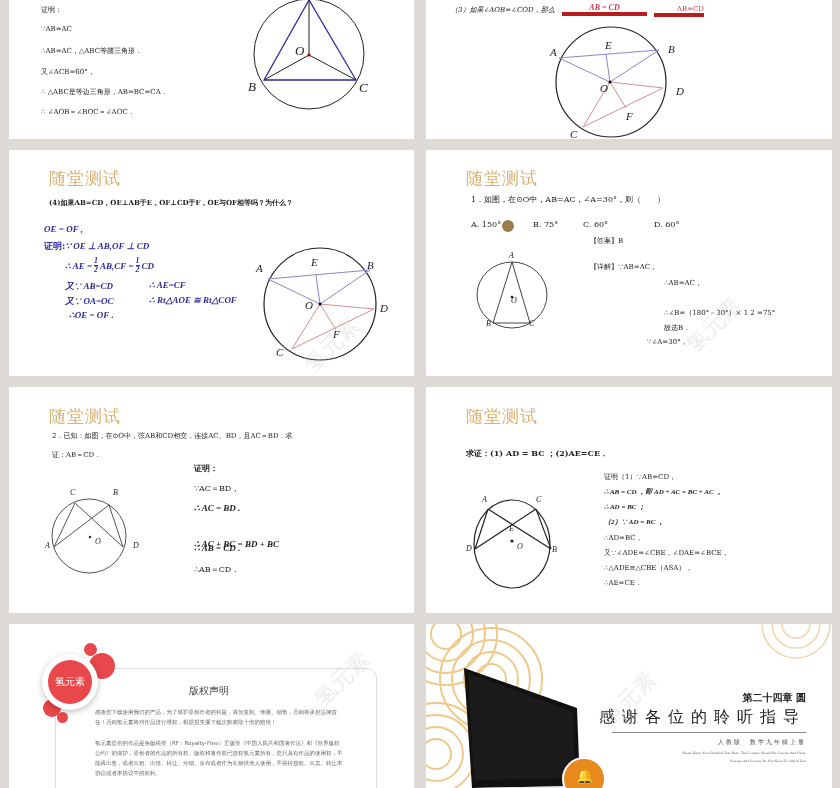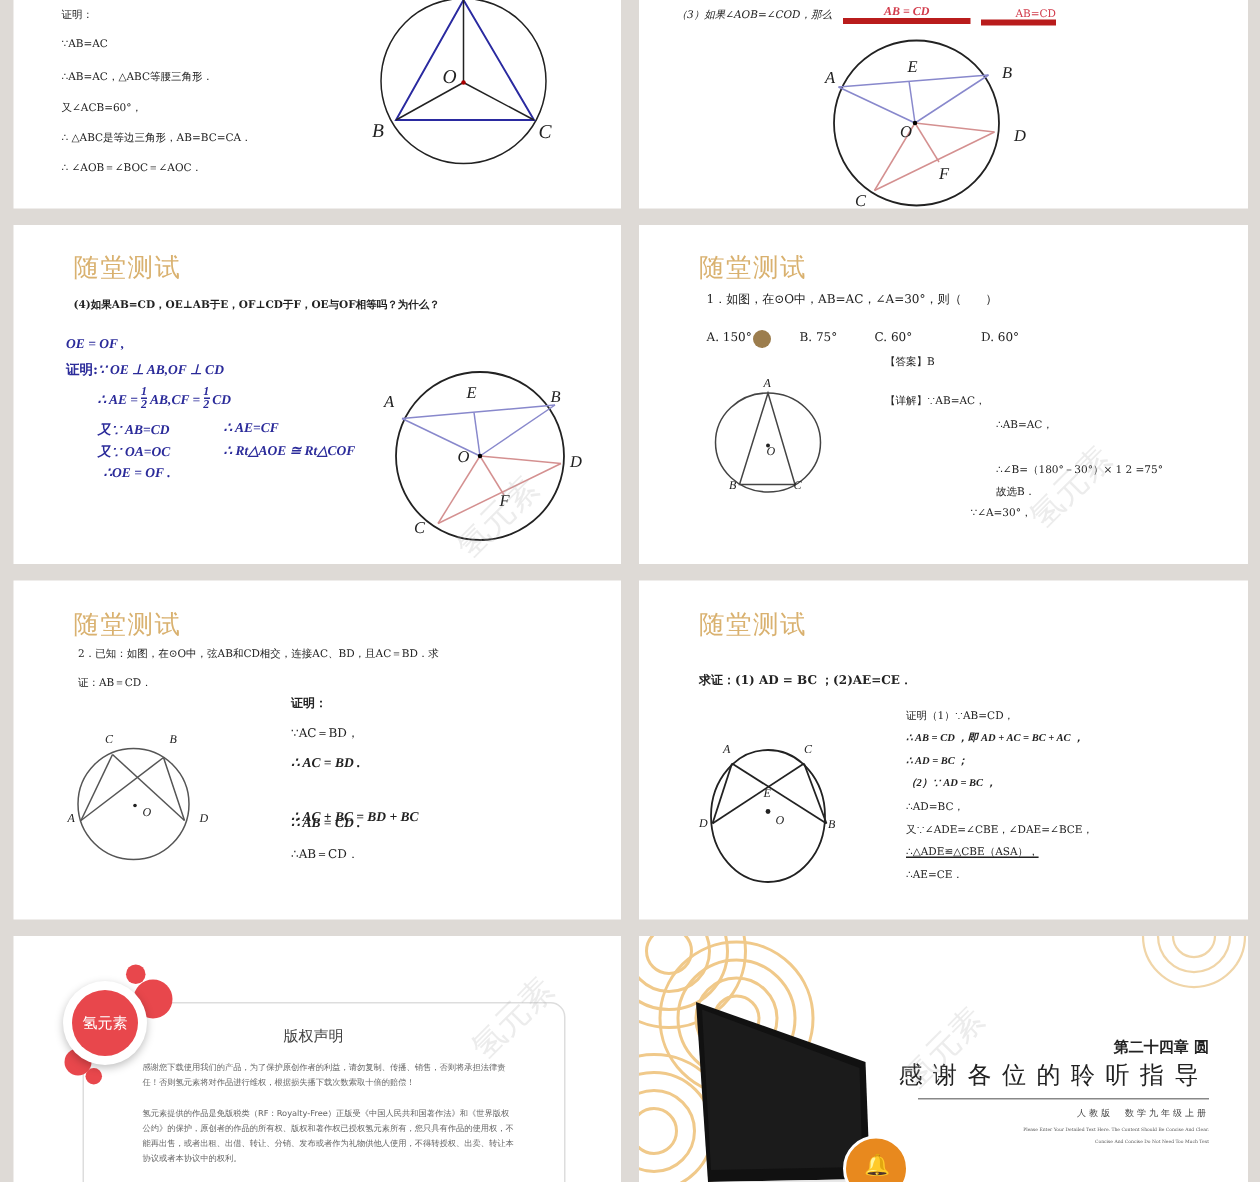--- a/index.html
+++ b/index.html
@@ -176,21 +176,21 @@
 
 <div class="slide s6">
   <div class="abs title" style="left:40px;top:18px;">随堂测试</div>
   <div class="abs t8" style="left:40px;top:61px;font-weight:bold;">求证：(1) AD = BC ；(2)AE=CE．</div>
   <div class="abs t7" style="left:178px;top:85px;">证明（1）∵AB=CD，</div>
   <div class="abs t7 bi" style="left:178px;top:100px;">∴ AB = CD ，即 AD + AC = BC + AC ，</div>
   <div class="abs t7 bi" style="left:178px;top:115px;">∴ AD = BC ；</div>
   <div class="abs t7 bi" style="left:178px;top:130px;">（2）∵ AD = BC ，</div>
   <div class="abs t7" style="left:178px;top:146px;">∴AD=BC，</div>
   <div class="abs t7" style="left:178px;top:161px;">又∵∠ADE=∠CBE，∠DAE=∠BCE，</div>
-  <div class="abs t7" style="left:178px;top:176px;text-decoration:underline;">∴△ADE≌△CBE（ASA），</div>
+  <div class="abs t7" style="left:178px;top:176px;">∴△ADE≌△CBE（ASA），</div>
   <div class="abs t7" style="left:178px;top:191px;">∴AE=CE．</div>
   <svg style="left:48px;top:113px;" width="80" height="90">
     <ellipse cx="38" cy="44" rx="38" ry="44" fill="none" stroke="#222" stroke-width="1.2"></ellipse>
     <line x1="14" y1="9" x2="77" y2="49" stroke="#222" stroke-width="1.2"></line>
     <line x1="1" y1="49" x2="62" y2="9" stroke="#222" stroke-width="1.2"></line>
     <line x1="14" y1="9" x2="1" y2="49" stroke="#222" stroke-width="1.2"></line>
     <line x1="62" y1="9" x2="77" y2="49" stroke="#222" stroke-width="1.2"></line>
     <circle cx="38" cy="41" r="1.6" fill="#222"></circle>
   </svg>
   <div class="abs lbl" style="left:56px;top:108px;font-size:8px;">A</div>

